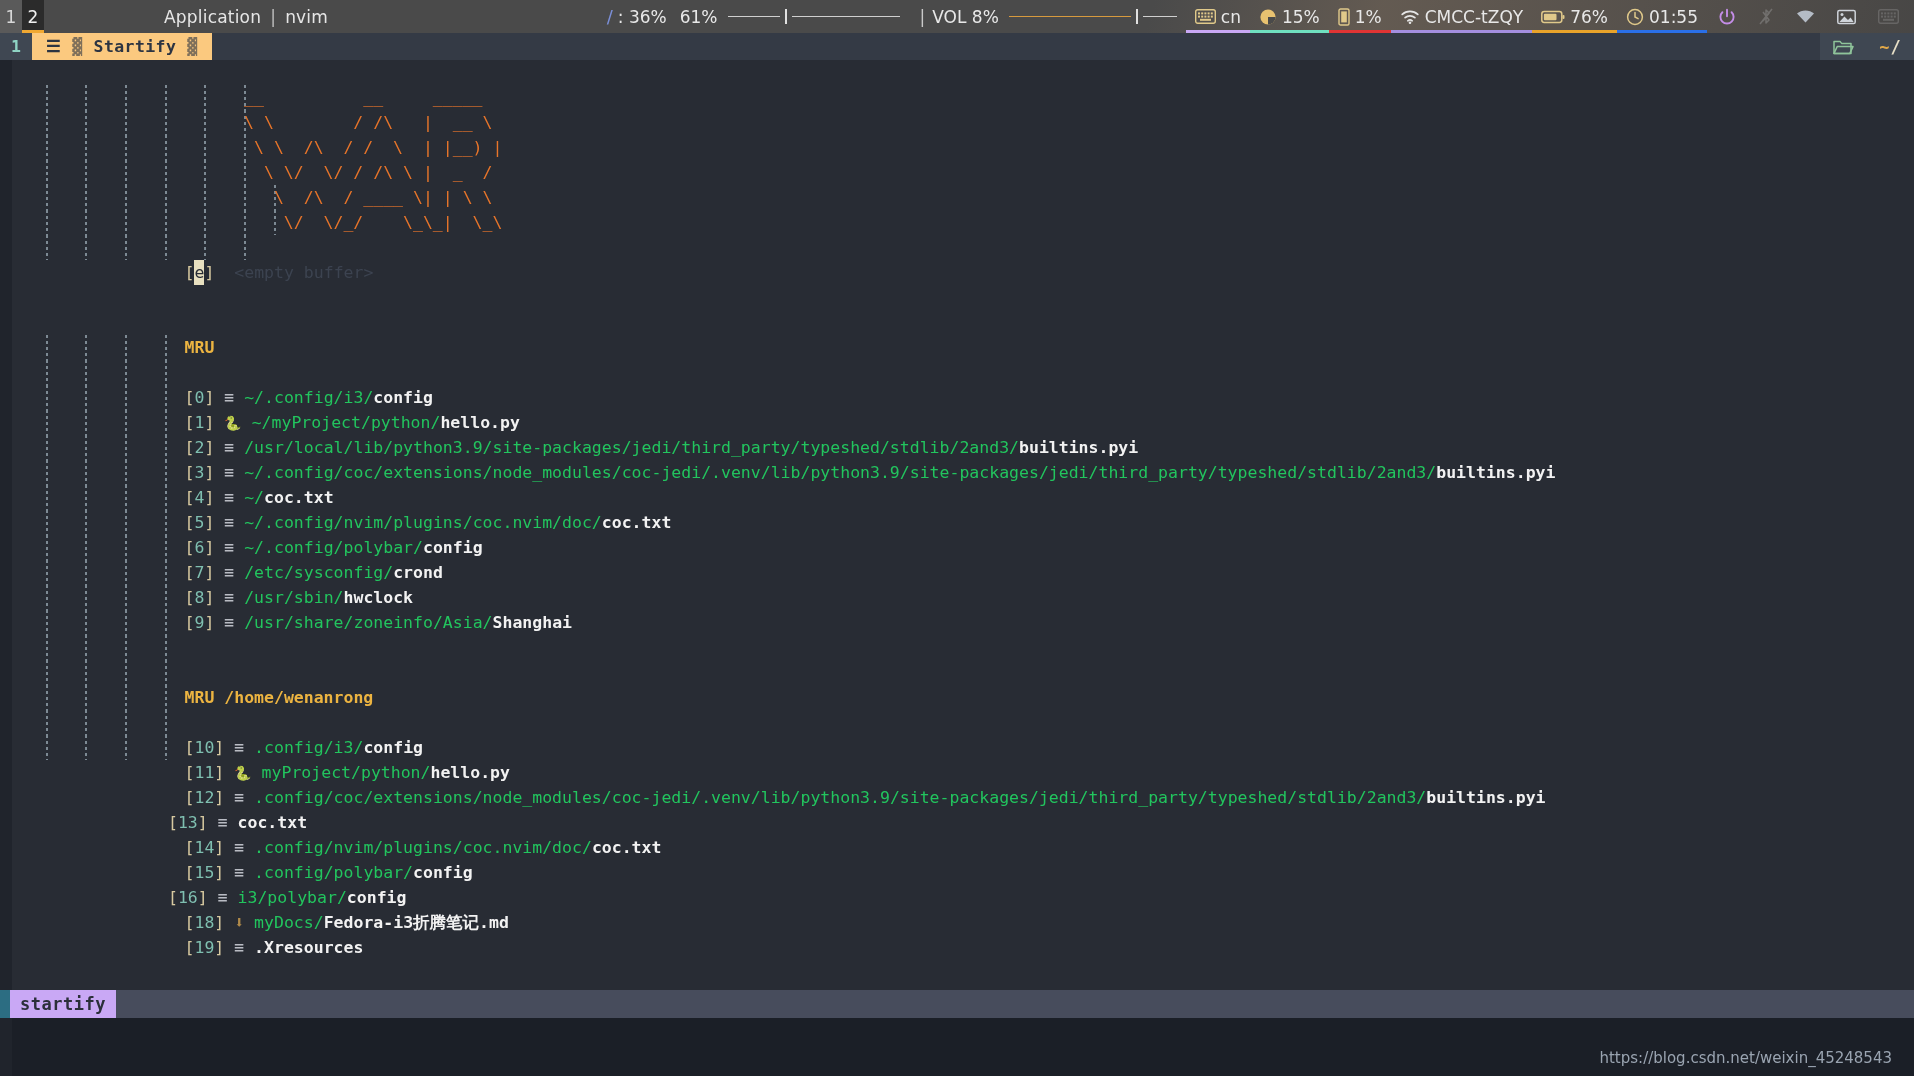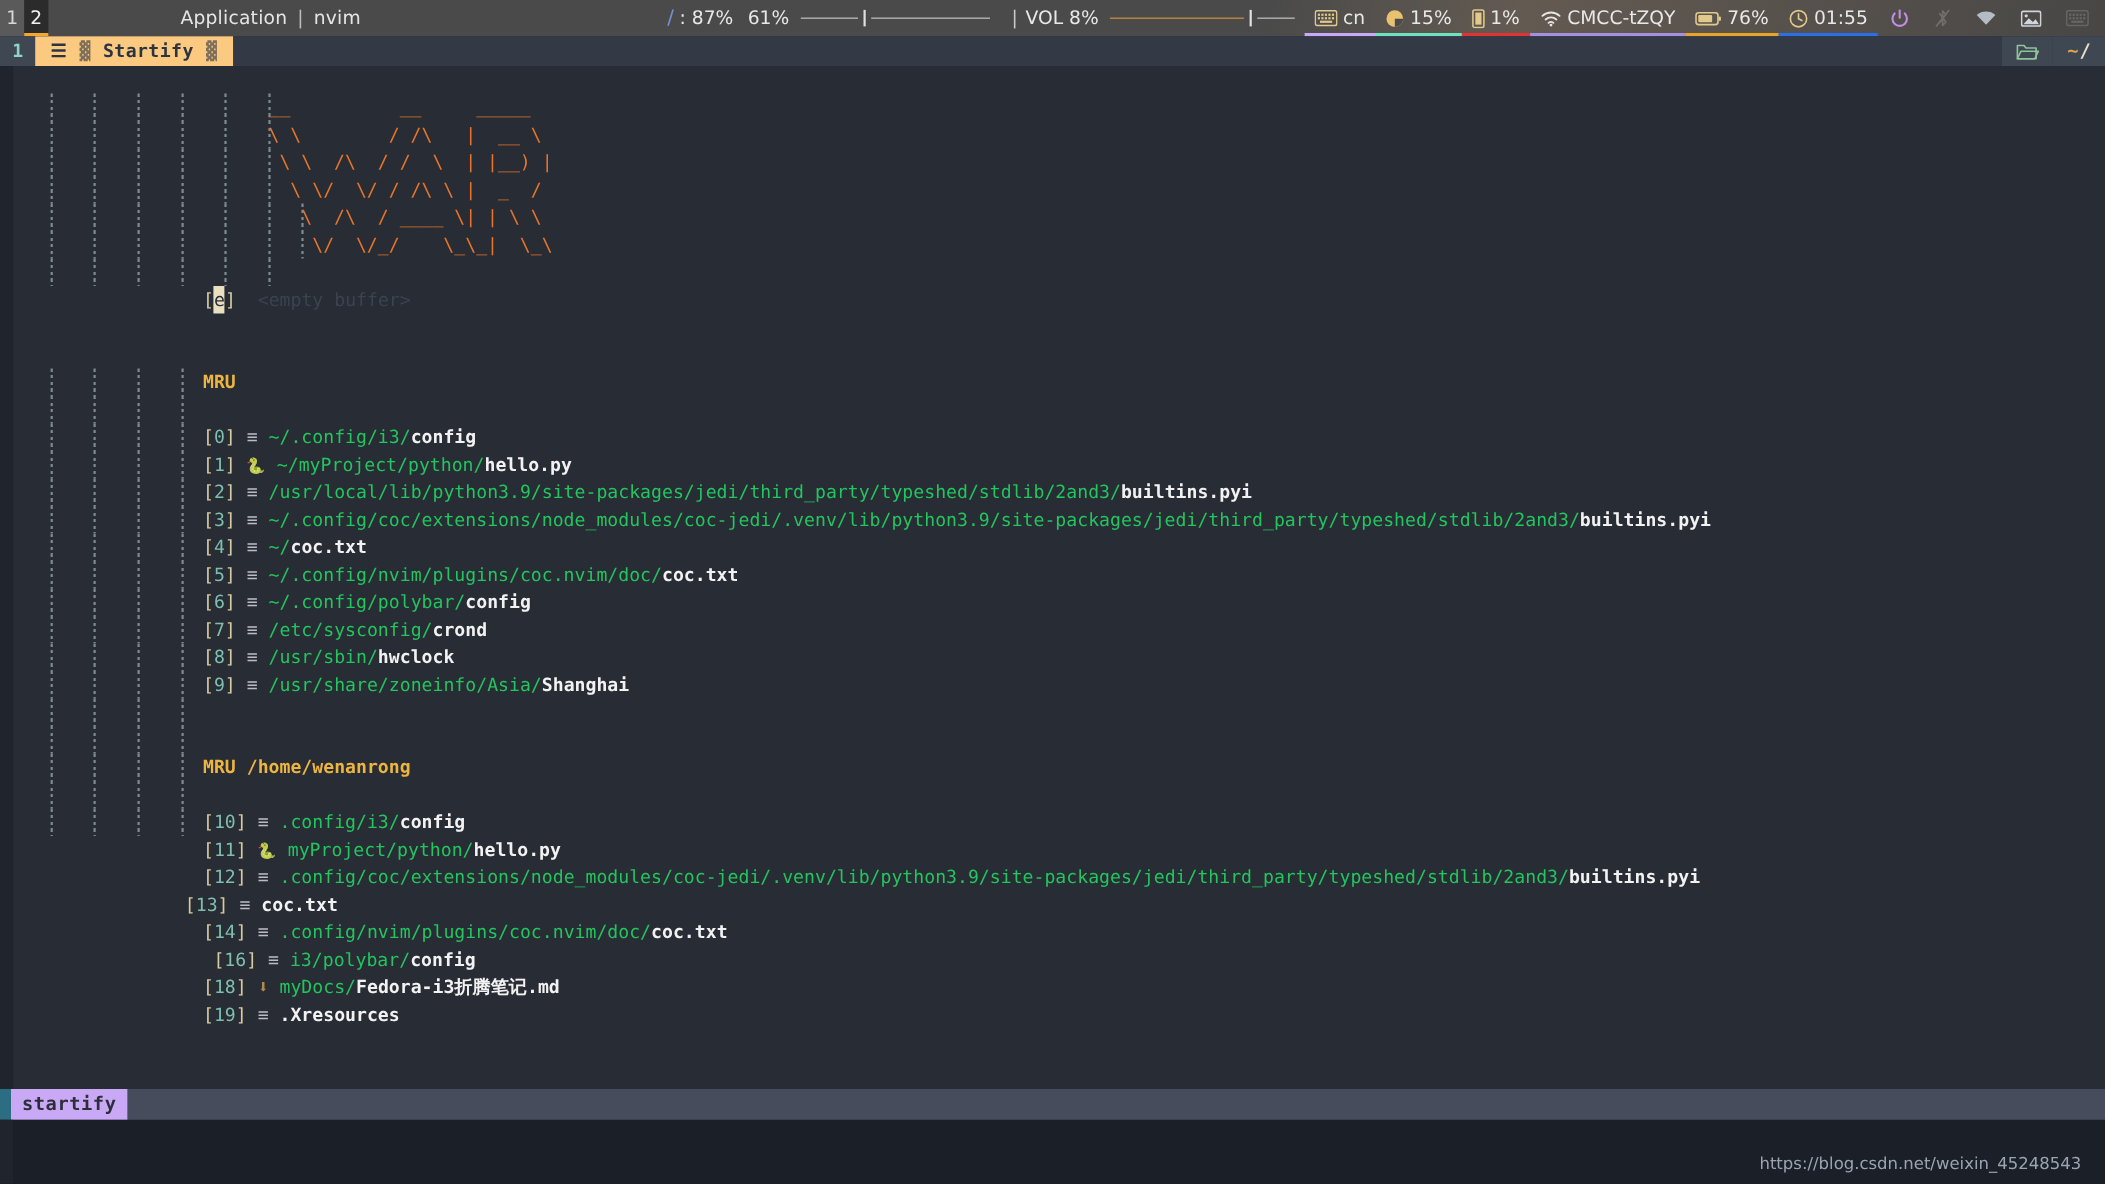--- a/index.html
+++ b/index.html
@@ -169,21 +169,21 @@
   <div class="title-block">
     <span>Application</span>
     <span class="title-sep">|</span>
     <span>nvim</span>
   </div>
 
   <div class="tray-right">
 
     <div class="mod">
       <span class="ico" style="color:#7b8fd8;font-size:18px;">/</span>
-      <span>: 87%</span>
+      <span>: 36%</span>
       <span style="margin-left:8px;">61%</span>
       <span class="slider-track" style="width:52px;margin-left:5px;"></span>
       <span class="slider-knob"></span>
       <span class="slider-track" style="width:108px;"></span>
     </div>
 
     <div class="mod">
       <span class="sep-pipe">|</span>
       <span>VOL 8%</span>
       <span class="slider-track amber" style="width:122px;margin-left:5px;"></span>
@@ -384,21 +384,22 @@
       <div class="line"><span class="iguide" style="left: 45.68px;"></span><span class="iguide" style="left: 85.36px;"></span><span class="iguide" style="left: 125.04px;"></span><span class="iguide" style="left: 164.72px;"></span><span style="position: absolute; left: 184.56px;"><span class="idx-br">[</span><span class="idx-n">9</span><span class="idx-br">]</span><span> </span><span class="ficon">≡</span><span> </span><span class="pathdim">/usr/share/zoneinfo/Asia/</span><span class="fname">Shanghai</span></span></div>
       <div class="line"><span class="iguide" style="left: 45.68px;"></span><span class="iguide" style="left: 85.36px;"></span><span class="iguide" style="left: 125.04px;"></span><span class="iguide" style="left: 164.72px;"></span></div>
       <div class="line"><span class="iguide" style="left: 45.68px;"></span><span class="iguide" style="left: 85.36px;"></span><span class="iguide" style="left: 125.04px;"></span><span class="iguide" style="left: 164.72px;"></span></div>
       <div class="line"><span class="iguide" style="left: 45.68px;"></span><span class="iguide" style="left: 85.36px;"></span><span class="iguide" style="left: 125.04px;"></span><span class="iguide" style="left: 164.72px;"></span><span class="hdr" style="position: absolute; left: 184.56px;">MRU /home/wenanrong</span></div>
       <div class="line"><span class="iguide" style="left: 45.68px;"></span><span class="iguide" style="left: 85.36px;"></span><span class="iguide" style="left: 125.04px;"></span><span class="iguide" style="left: 164.72px;"></span></div>
       <div class="line"><span class="iguide" style="left: 45.68px;"></span><span class="iguide" style="left: 85.36px;"></span><span class="iguide" style="left: 125.04px;"></span><span class="iguide" style="left: 164.72px;"></span><span style="position: absolute; left: 184.56px;"><span class="idx-br">[</span><span class="idx-n">10</span><span class="idx-br">]</span><span> </span><span class="ficon">≡</span><span> </span><span class="pathdim">.config/i3/</span><span class="fname">config</span></span></div>
       <div class="line"><span style="position: absolute; left: 184.56px;"><span class="idx-br">[</span><span class="idx-n">11</span><span class="idx-br">]</span><span> </span><span class="ficon py" style="font-size: 14px;">🐍</span><span> </span><span class="pathdim">myProject/python/</span><span class="fname">hello.py</span></span></div>
       <div class="line"><span style="position: absolute; left: 184.56px;"><span class="idx-br">[</span><span class="idx-n">12</span><span class="idx-br">]</span><span> </span><span class="ficon">≡</span><span> </span><span class="pathdim">.config/coc/extensions/node_modules/coc-jedi/.venv/lib/python3.9/site-packages/jedi/third_party/typeshed/stdlib/2and3/</span><span class="fname">builtins.pyi</span></span></div>
       <div class="line"><span style="position: absolute; left: 168px;"><span class="idx-br">[</span><span class="idx-n">13</span><span class="idx-br">]</span><span> </span><span class="ficon">≡</span><span> </span><span class="fname">coc.txt</span></span></div>
       <div class="line"><span style="position: absolute; left: 184.56px;"><span class="idx-br">[</span><span class="idx-n">14</span><span class="idx-br">]</span><span> </span><span class="ficon">≡</span><span> </span><span class="pathdim">.config/nvim/plugins/coc.nvim/doc/</span><span class="fname">coc.txt</span></span></div>
-      <div class="line"><span style="position: absolute; left: 194px;"><span class="idx-br">[</span><span class="idx-n">16</span><span class="idx-br">]</span><span> </span><span class="ficon">≡</span><span> </span><span class="pathdim">i3/polybar/</span><span class="fname">config</span></span></div>
+      <div class="line"><span style="position: absolute; left: 184.56px;"><span class="idx-br">[</span><span class="idx-n">15</span><span class="idx-br">]</span><span> </span><span class="ficon">≡</span><span> </span><span class="pathdim">.config/polybar/</span><span class="fname">config</span></span></div>
+      <div class="line"><span style="position: absolute; left: 168px;"><span class="idx-br">[</span><span class="idx-n">16</span><span class="idx-br">]</span><span> </span><span class="ficon">≡</span><span> </span><span class="pathdim">i3/polybar/</span><span class="fname">config</span></span></div>
       <div class="line"><span style="position: absolute; left: 184.56px;"><span class="idx-br">[</span><span class="idx-n">18</span><span class="idx-br">]</span><span> </span><span class="ficon md">⬇</span><span> </span><span class="pathdim">myDocs/</span><span class="fname">Fedora-i3折腾笔记.md</span></span></div>
       <div class="line"><span style="position: absolute; left: 184.56px;"><span class="idx-br">[</span><span class="idx-n">19</span><span class="idx-br">]</span><span> </span><span class="ficon">≡</span><span> </span><span class="fname">.Xresources</span></span></div>
     </div>
 </div>
 
 <div id="statusline">
   <div class="sl-accent"></div>
   <div class="sl-mode">
     <span>startify</span>
   </div>

